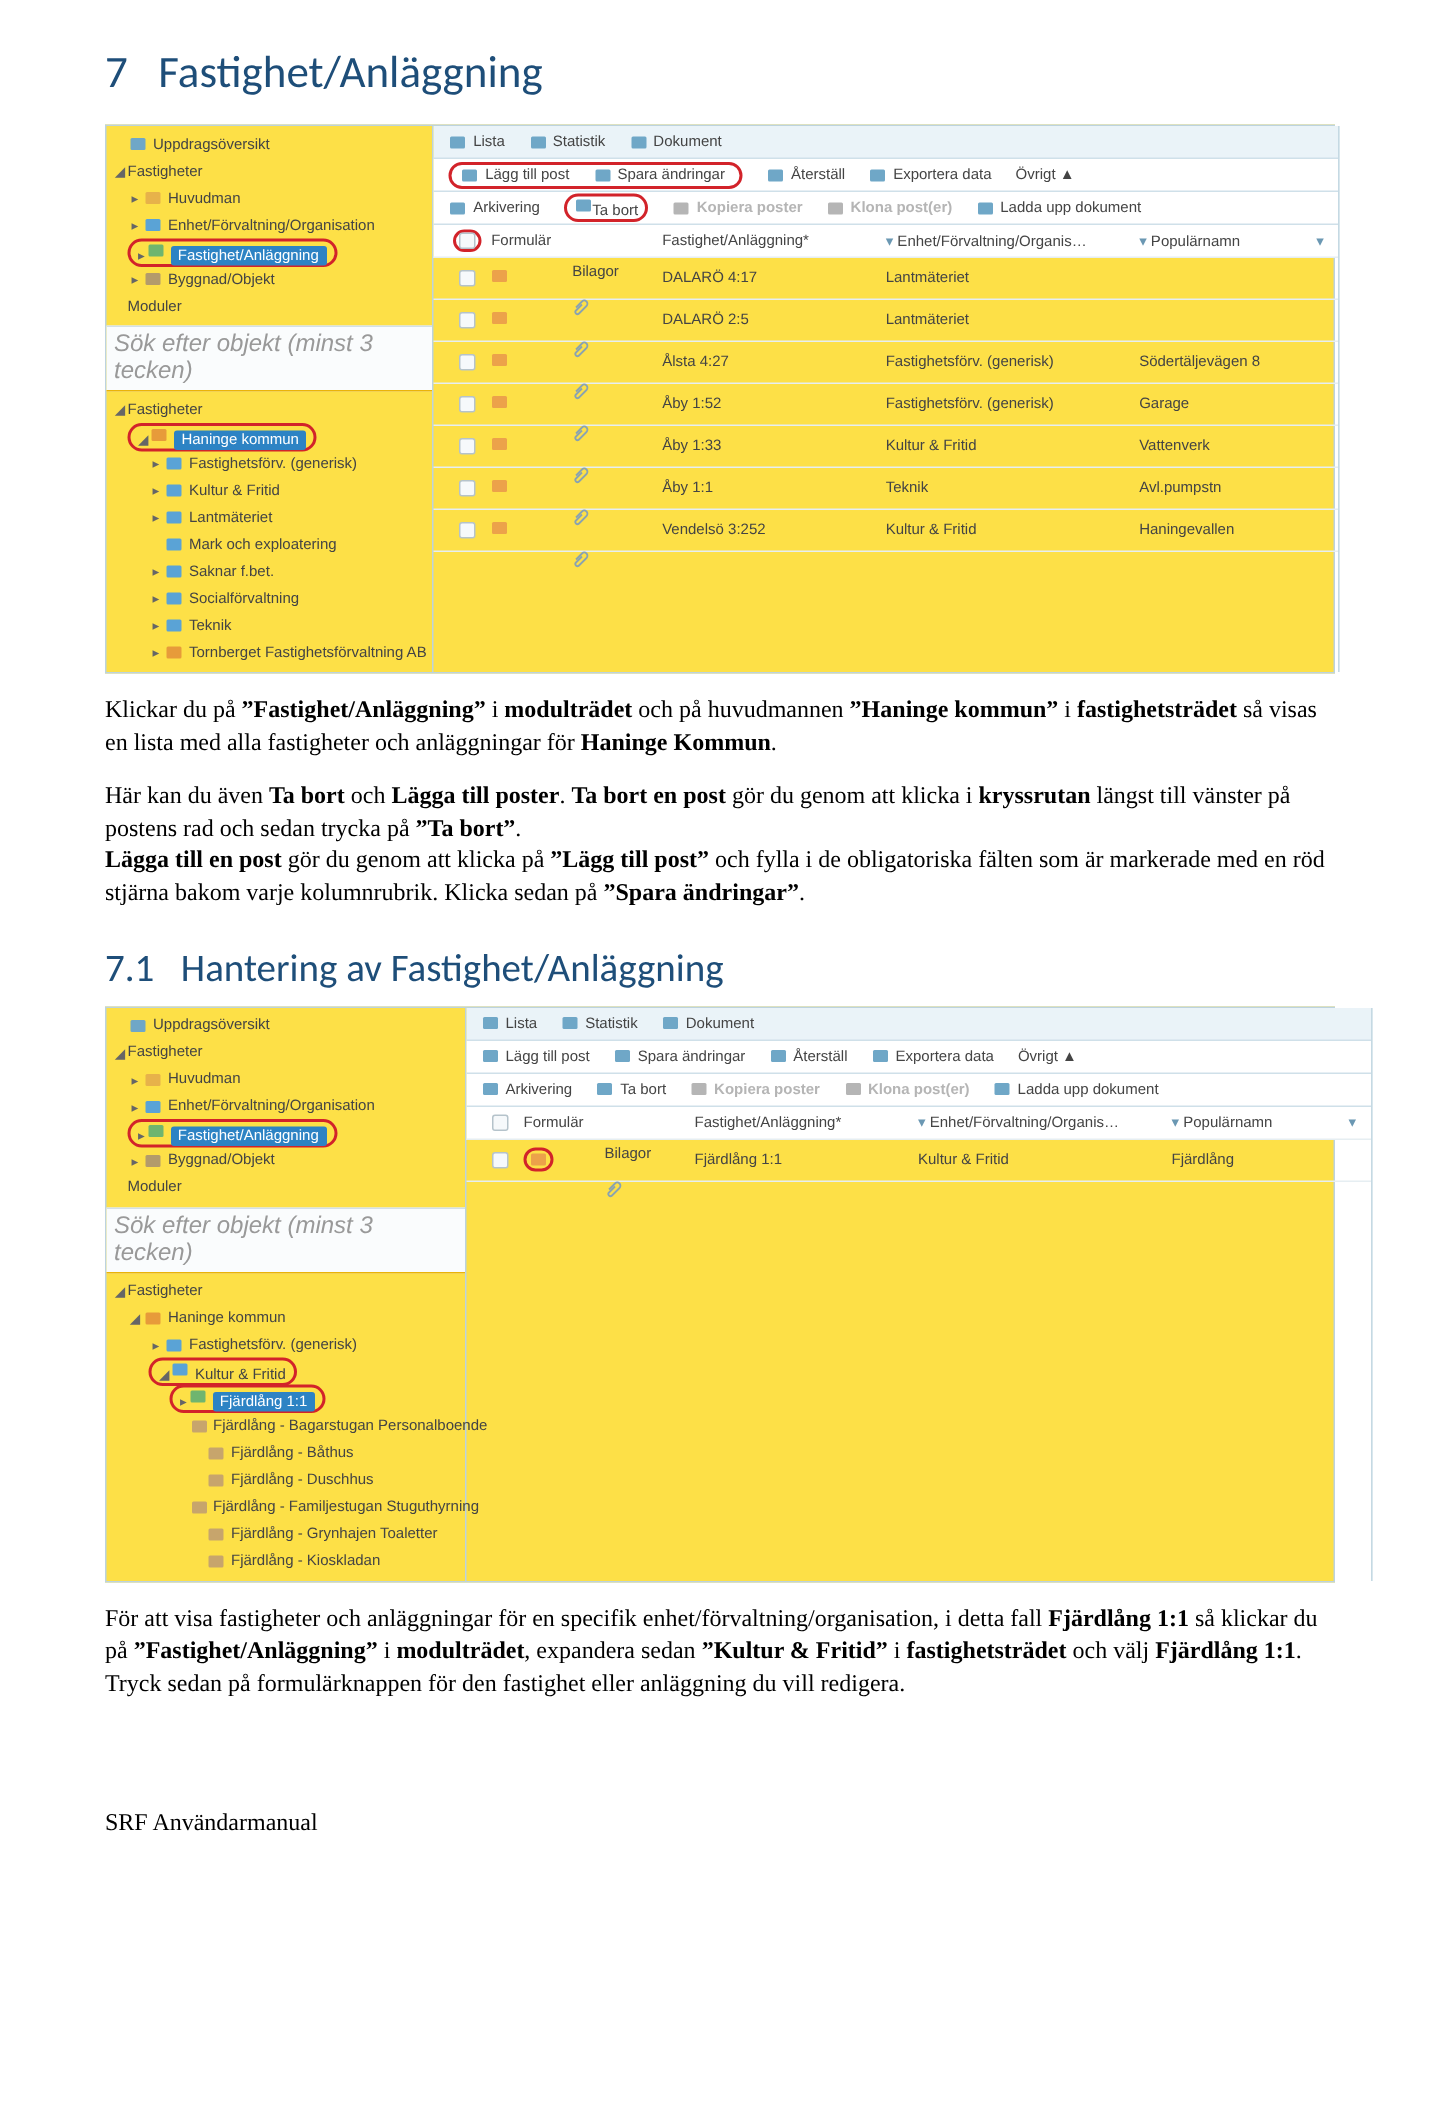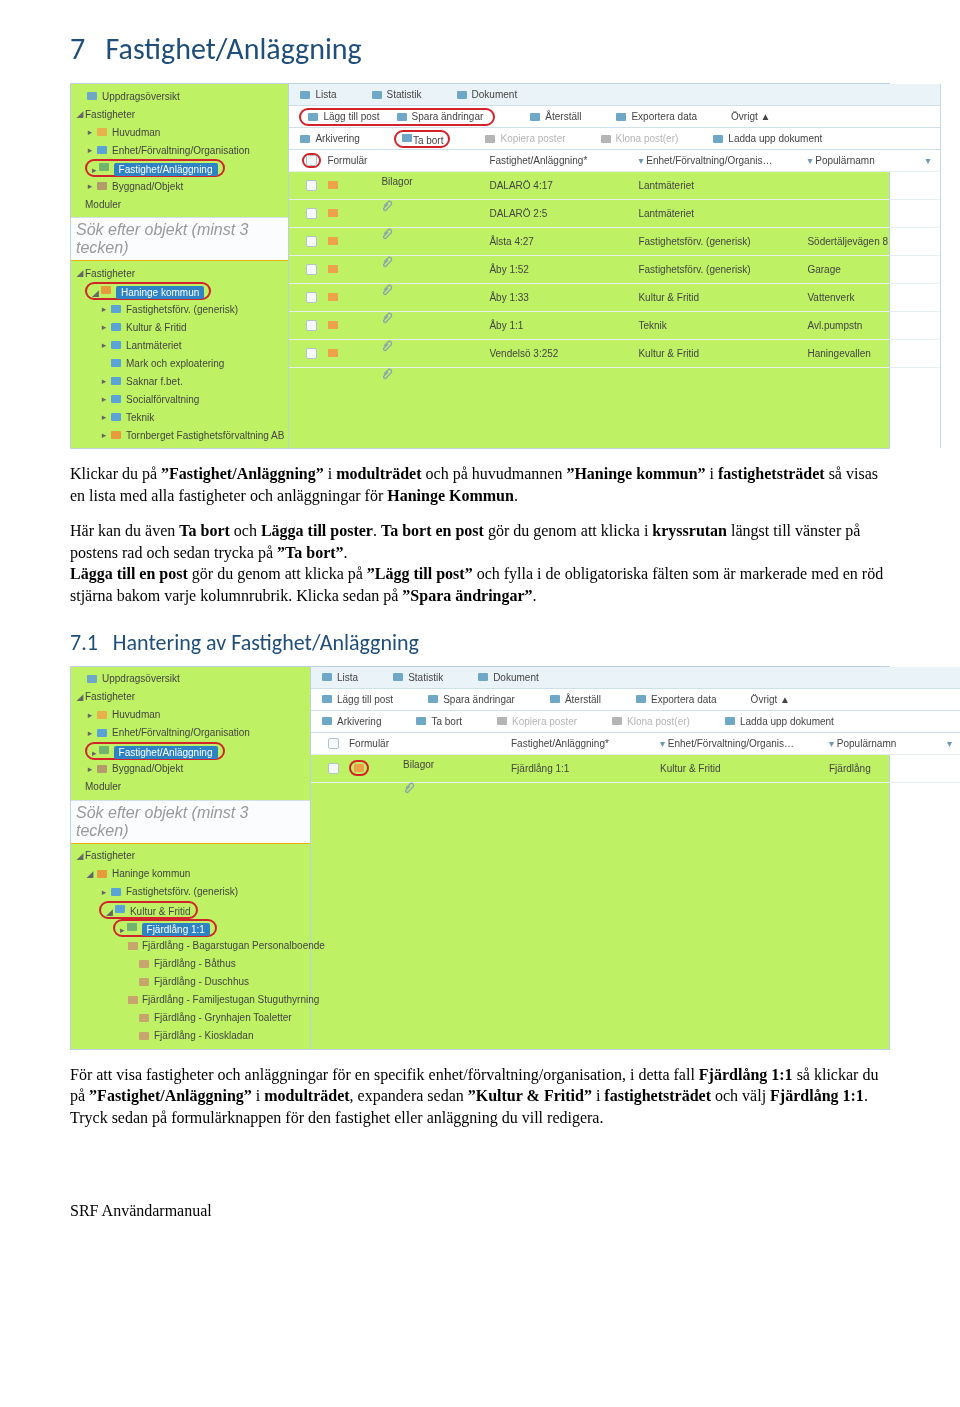--- a/index.html
+++ b/index.html
@@ -13,21 +13,21 @@
   }
   h1.section {
     font-family: Calibri, Arial, sans-serif;
     font-size: 30px;
     font-weight: 400;
     color: #1e4e79;
     margin: 0 0 16px 0;
   }
   h2.subsection {
     font-family: Calibri, Arial, sans-serif;
-    font-size: 22px;
+    font-size: 26px;
     font-weight: 400;
     color: #1e4e79;
     margin: 22px 0 10px 0;
   }
   p.body {
     font-size: 16px;
     line-height: 1.35;
     margin: 10px 0 14px 0;
   }
   .bold { font-weight: bold; }
@@ -35,21 +35,21 @@
     font-size: 16px;
     margin-top: 72px;
     line-height: 1.35;
   }
 
   
   .shot {
     font-family: "Segoe UI", Tahoma, Arial, sans-serif;
     display: flex;
     border: 1px solid #bcd3de;
-    background: #bef264;
+    background: #fde047;
     font-size: 10px;
     color: #444;
     width: 820px;
     margin: 6px 0 14px 0;
   }
   .sidebar {
     width: 240px;
     border-right: 1px solid #bcd3de;
     display: flex;
     flex-direction: column;
@@ -104,34 +104,34 @@
     font-size: 16px;
   }
   .content {
     flex: 1;
     display: flex;
     flex-direction: column;
   }
   .tabsrow, .toolbar, .toolbar2 {
     display: flex;
     align-items: center;
-    gap: 34px;
+    gap: 16px;
     height: 22px;
     padding: 0 10px;
     border-bottom: 1px solid #cfe0e9;
     background: #eaf3f8;
   }
   .toolbar, .toolbar2 { background: #fff; }
   .toolbar .tbtn, .toolbar2 .tbtn, .tabsrow .tab {
     display: flex;
     align-items: center;
     gap: 4px;
     color: #444;
   }
-  .tbtn.dim { color: #b5b5b5; }
+  .tbtn.dim { color: #b5b5b5; font-weight: bold; }
   .red-circ-wide {
     border: 2px solid #d2232a;
     border-radius: 13px;
     padding: 1px 10px 1px 6px;
     display: inline-flex;
     align-items: center;
     gap: 16px;
   }
   .red-circ-small {
     border: 2px solid #d2232a;
@@ -144,21 +144,21 @@
     align-items: center;
     height: 28px;
     padding: 0 10px;
     border-bottom: 1px solid #e6eef2;
     gap: 4px;
   }
   .thead { height: 22px; color: #444; background: #fff; }
   .col-check { width: 24px; display:flex; justify-content:center;}
   .col-form  { width: 50px; }
   .col-bil   { width: 56px; margin-top: 42px; }
-  .col-fa    { width: 145px; margin-left: 48px; }
+  .col-fa    { width: 145px; }
   .col-enh   { width: 165px; }
   .col-pop   { width: 110px; }
   .checkbox {
     width:11px;height:11px;border:1px solid #b5c3cb;background:#f6f9fb;border-radius:2px;
   }
   .icon-box { display:inline-block;}
   .filter-ico, .scroll-ico { color:#6b98b3; }
   .sb { width: 8px; background:#dbe9f0; border-left:1px solid #c5d9e3;}
   svg { display:block; }
 </style>

